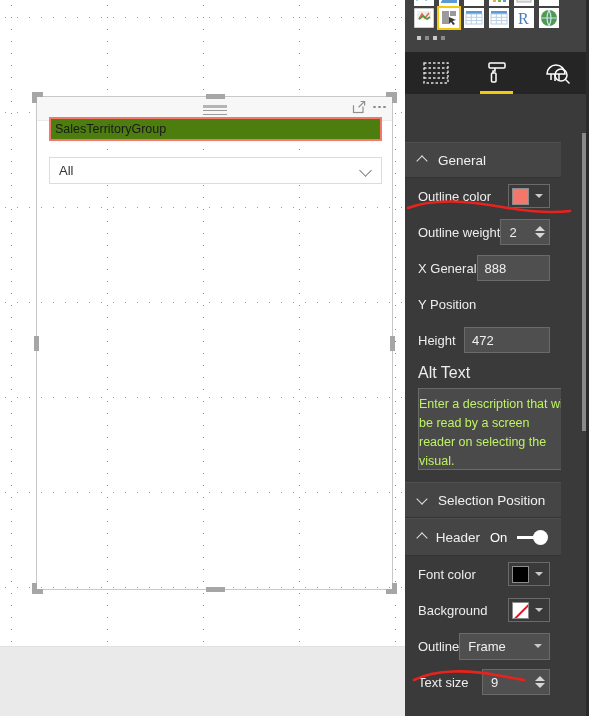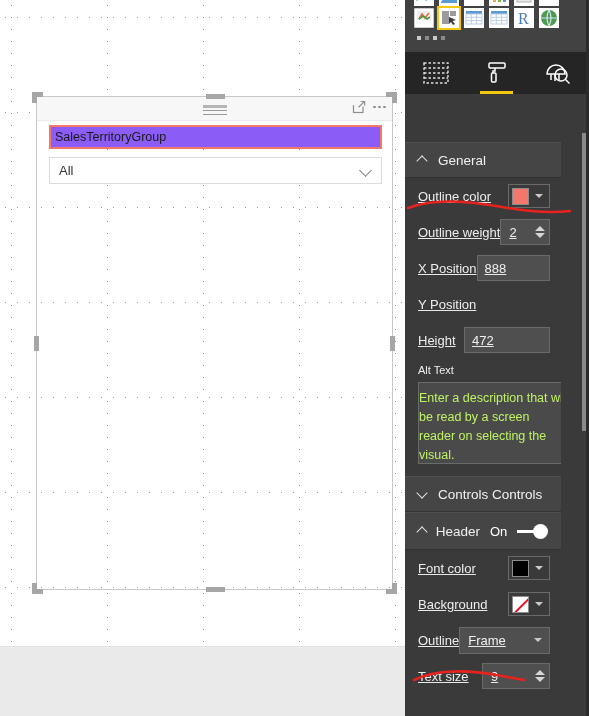--- a/index.html
+++ b/index.html
@@ -51,22 +51,22 @@
   .vh-handle i:first-child { background: #b5b5b5; height: 3px; margin-bottom: 2px; }
   .vh-icons {
     position: absolute; right: 6px; top: 3px; display: flex; align-items: center; gap: 7px;
   }
   .icon-focus { width: 14px; height: 14px; position: relative; }
   .icon-ellipsis { display: flex; gap: 2.5px; align-items: center; height: 14px; }
   .icon-ellipsis span { width: 2.6px; height: 2.6px; border-radius: 50%; background: #8e8e8e; }
 
   
   .slicer-title {
-    position: absolute; left: 12px; top: 28px; width: 333px; height: 24px;
-    border: 2px solid #f4776b; background: #8b5cf6;
+    position: absolute; left: 12px; top: 20px; width: 333px; height: 24px;
+    border: 2px solid #f4776b; background: #4d7c0f;
     display: flex; align-items: center; padding-left: 4px;
     font-size: 12.5px; color: #1a1a1a;
   }
   .slicer-drop {
     position: absolute; left: 12px; top: 60px; width: 333px; height: 27px;
     border: 1px solid #dcdcdc; background: #ffffff;
     display: flex; align-items: center; justify-content: space-between;
     padding: 0 8px 0 9px; font-size: 13px; color: #333;
   }
   .chev {
@@ -170,21 +170,21 @@
     transform: rotate(45deg);
   }
   .caret.down::after {
     border-left: none; border-top: none;
     border-right: 1.4px solid #e0e0e0; border-bottom: 1.4px solid #e0e0e0;
     top: 0px;
   }
 
   .prop-row {
     display: flex; align-items: center; height: 36px; padding: 0 11px 0 13px;
-    background: #3a3a3a; justify-content: space-between; text-decoration: underline;
+    background: #3a3a3a; justify-content: space-between;
   }
   .prop-label { font-size: 13px; color: #ededed; white-space: nowrap; }
 
   .swatch-ctl {
     display: flex; align-items: center; gap: 6px;
     width: 42px; height: 24px; border: 1px solid #6a6a6a; background: #3a3a3a;
     padding-left: 3px;
   }
   .swatch { width: 17px; height: 17px; border: 1px solid #8c8c8c; }
   .swatch.none { background: #ffffff; position: relative; overflow: hidden; }
@@ -206,21 +206,21 @@
   .spin { display: flex; flex-direction: column; gap: 2px; }
   .spin .up { width:0;height:0;border-left:5px solid transparent;border-right:5px solid transparent;border-bottom:5px solid #d6d6d6; }
   .spin .dn { width:0;height:0;border-left:5px solid transparent;border-right:5px solid transparent;border-top:5px solid #d6d6d6; }
 
   .textbox {
     width: 86px; height: 26px; background: #4f4f4f; border: 1px solid #6a6a6a;
     display: flex; align-items: center; padding-left: 7px;
     color: #f0f0f0; font-size: 13px;
   }
 
-  .alt-label { padding: 6px 0 4px 13px; font-size: 11px; color: #ededed; background: #3a3a3a; }
+  .alt-label { padding: 6px 0 4px 13px; font-size: 16px; color: #ededed; background: #3a3a3a; }
   .alt-area {
     margin: 2px 13px 12px 13px; width: 152px; height: 82px;
     background: #4a4a4a; border: 1px solid #6a6a6a;
     color: #bef264; font-size: 12.5px; line-height: 19px; padding: 6px 0;
   }
 
   .toggle-row {
     display: flex; align-items: center; height: 38px; padding: 0 13px;
     background: #454545; border-top: 1px solid #4f4f4f; border-bottom: 1px solid #333;
     gap: 10px;
@@ -462,40 +462,40 @@
         <span class="numbox">
           <span>2</span>
           <span class="spin">
               <span class="up"></span>
               <span class="dn"></span>
             </span>
         </span>
       </div>
 
       <div class="prop-row">
-        <span class="prop-label">X Position</span>
+        <span class="prop-label">X General</span>
         <span class="textbox">888</span>
       </div>
 
       <div class="prop-row">
         <span class="prop-label">Y Position</span>
       </div>
 
 
       <div class="prop-row">
         <span class="prop-label">Height</span>
         <span class="textbox">472</span>
       </div>
 
       <div class="alt-label">Alt Text</div>
       <div class="alt-area">Enter a description that will be read by a screen reader on selecting the visual.</div>
 
       <div class="section-head">
         <span class="caret down"></span>
-        <span>Controls Controls</span>
+        <span>Selection Position</span>
       </div>
 
       <div class="toggle-row">
         <span class="caret"></span>
         <span class="t-title">Header</span>
         <span class="on-label">On</span>
         <span class="switch">
           <span class="bar"></span>
             <span class="knob"></span>
         </span>

